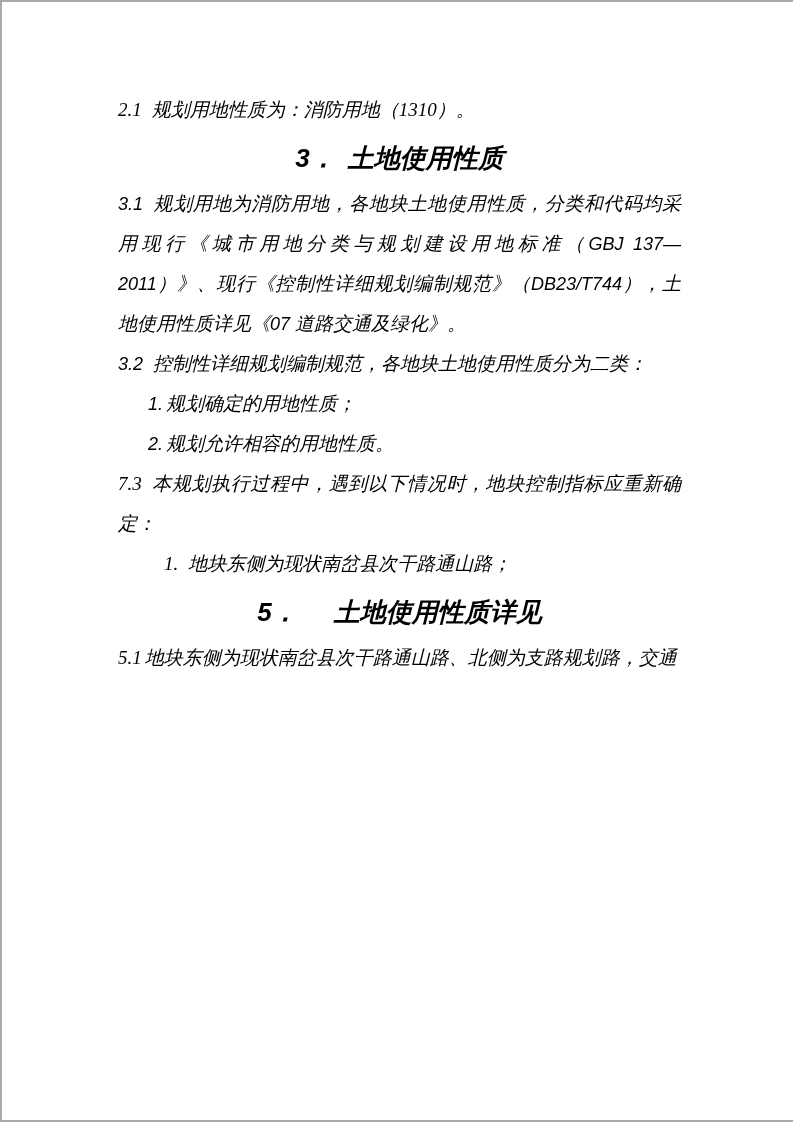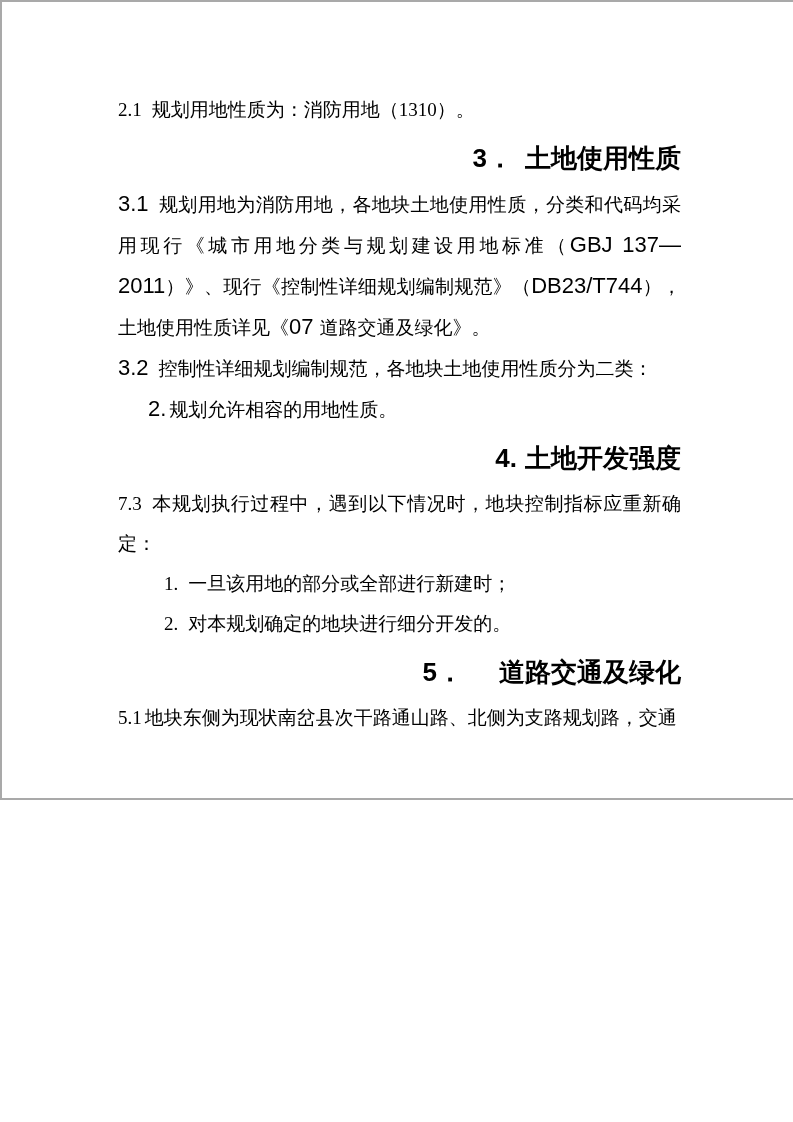--- a/index.html
+++ b/index.html
@@ -1,51 +1,52 @@
 <!DOCTYPE html>
 <html><head>
 <meta charset="utf-8">
 <style>
   html,body{margin:0;padding:0;background:#ffffff;}
   .page{
     position:relative;
-    width:793px;height:800px;
+    width:793px;height:1122px;
     box-sizing:border-box;
     background:#ffffff;
     border-top:2px solid #a9a9a9;
     border-left:2px solid #a9a9a9;
     border-bottom:2px solid #a9a9a9;
     overflow:hidden;
+    font-style:italic;
   }
   .content{
     box-sizing:border-box;
     padding:88px 112px 0 116px;
     font-family:"Liberation Serif","DejaVu Serif",serif;
     color:#000;
   }
   p.body{
     margin:0;
     font-size:19px;
     line-height:40px;
     text-align:justify;
   }
   .num{margin-right:10px;}
   .tight{margin-right:3px;}
   .sans-num,.lat{
     font-family:"Liberation Sans","DejaVu Sans",sans-serif;
-    font-size:22px;
+    font-size:18px;
   }
   h2.h{
     margin:10px 0 8px 0;
     font-family:"Liberation Sans","DejaVu Sans",sans-serif;
     font-weight:600;
     font-size:26px;
     line-height:36px;
     color:#000;
-    text-align:right;
+    text-align:center;
   }
   .hnum{margin-right:12px;}
   .hnum-sm{margin-right:8px;}
   .hnum-wide{margin-right:36px;}
   .indent1{padding-left:30px;}
   .indent2{padding-left:46px;}
 </style>
 </head>
 <body>
 
@@ -54,32 +55,31 @@
 
     <p class="body"><span class="num">2.1</span><span>规划用地性质为：消防用地（1310）。</span></p>
 
 
     <h2 class="h"><span class="hnum">3．</span><span>土地使用性质</span></h2>
 
     <p class="body"><span class="num sans-num">3.1</span><span>规划用地为消防用地，各地块土地使用性质，分类和代码均采用现行《城市用地分类与规划建设用地标准（</span><span class="lat">GBJ 137—2011</span><span>）》、现行《控制性详细规划编制规范》（</span><span class="lat">DB23/T744</span><span>），土地使用性质详见《</span><span class="lat">07 </span><span>道路交通及绿化》。</span></p>
 
     <p class="body"><span class="num sans-num">3.2</span><span>控制性详细规划编制规范，各地块土地使用性质分为二类：</span></p>
 
+    <p class="body indent1"><span class="num sans-num tight">1.</span><span>规划确定的用地性质；</span></p>
 
     <p class="body indent1"><span class="num sans-num tight">2.</span><span>规划允许相容的用地性质。</span></p>
 
 
-    <h2 class="h"><span class="hnum hnum-sm">4.</span><span>土地开发强度</span></h2>
 
 
     <p class="body"><span class="num">7.3</span><span>本规划执行过程中，遇到以下情况时，地块控制指标应重新确定：</span></p>
 
-    <p class="body indent2"><span class="num">1.</span><span>一旦该用地的部分或全部进行新建时；</span></p>
-
-    <p class="body indent2"><span class="num">2.</span><span>对本规划确定的地块进行细分开发的。</span></p>
+    <p class="body indent2"><span class="num">1.</span><span>地块东侧为现状南岔县次干路通山路；</span></p>
 
 
-    <h2 class="h"><span class="hnum hnum-wide">5．</span><span>道路交通及绿化</span></h2>
+
+    <h2 class="h"><span class="hnum hnum-wide">5．</span><span>土地使用性质详见</span></h2>
 
     <p class="body"><span class="num tight">5.1</span><span>地块东侧为现状南岔县次干路通山路、北侧为支路规划路，交通</span></p>
 
   </div>
 </div>
 
 </body></html>

